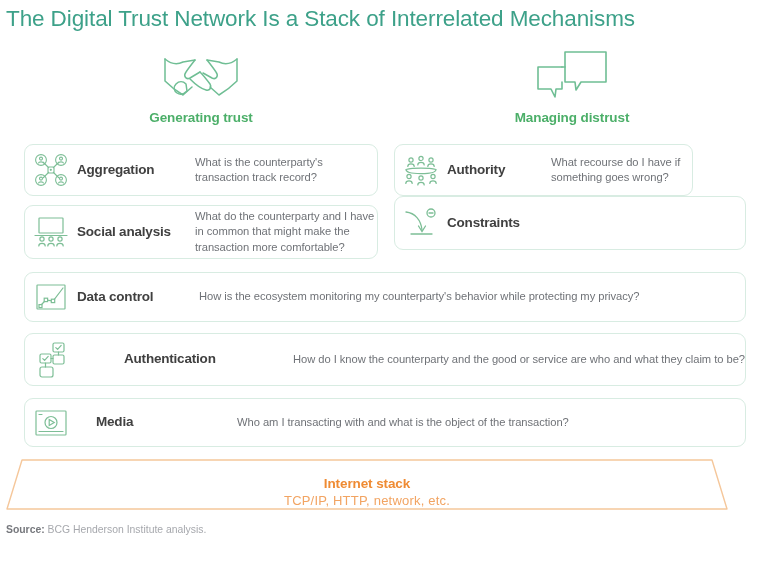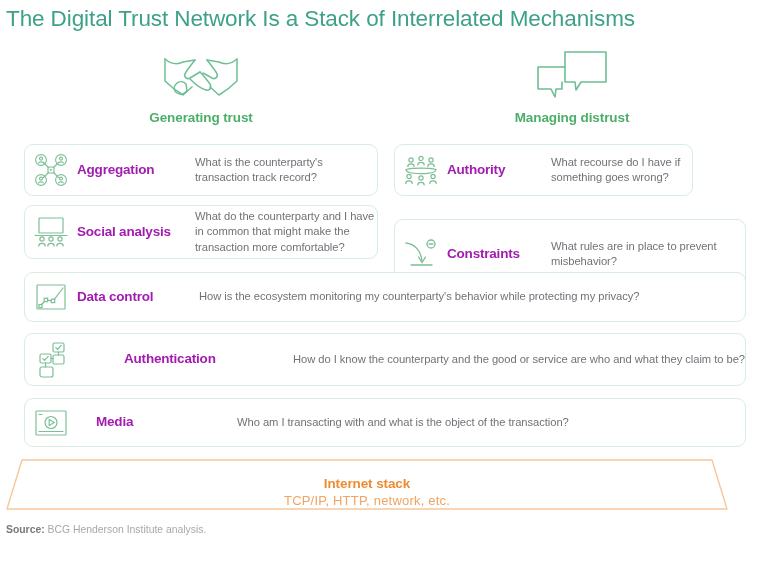--- a/index.html
+++ b/index.html
@@ -64,37 +64,37 @@
     width: 52px;
     min-width: 52px;
     display: flex;
     align-items: center;
     justify-content: center;
   }
 
   .card .card-title {
     font-size: 13.5px;
     font-weight: bold;
-    color: #a21caf;
+    color: #404040;
     letter-spacing: -0.2px;
     line-height: 1.2;
   }
 
   .card .card-desc {
     font-size: 11.2px;
     color: #6f7277;
     line-height: 1.35;
     letter-spacing: -0.05px;
   }
 
   
   .card.c-aggregation   { left: 24px;  top: 144px; width: 354px; height: 52px; }
   .card.c-social        { left: 24px;  top: 205px; width: 354px; height: 54px; }
   .card.c-authority     { left: 394px; top: 144px; width: 299px; height: 52px; }
-  .card.c-constraints   { left: 394px; top: 219px; width: 352px; height: 70px; }
+  .card.c-constraints   { left: 394px; top: 196px; width: 352px; height: 54px; }
 
   .card.c-aggregation .card-title,
   .card.c-social      .card-title { width: 118px; min-width: 118px; }
   .card.c-authority   .card-title,
   .card.c-constraints .card-title { width: 104px; min-width: 104px; }
 
   
   .card.c-datacontrol    { left: 24px; top: 272px; width: 722px; height: 50px; }
   .card.c-authentication { left: 24px; top: 333px; width: 722px; height: 53px; justify-content: space-between; }
   .card.c-media          { left: 24px; top: 398px; width: 722px; height: 49px; gap: 19px; }
@@ -244,21 +244,20 @@
   <div class="icon-box">
     <svg width="36" height="32" viewBox="0 0 36 32" fill="none" stroke="#7DBE96" stroke-width="1.3" stroke-linecap="round">
       <path d="M3 5 C12 6 18 13 19 23"></path>
       <path d="M15.5 19 L19 24.5 L22.5 19"></path>
       <path d="M8 27 H29"></path>
       <circle cx="28" cy="6" r="4"></circle>
       <path d="M26 6 H30"></path>
     </svg>
   </div>
   <div class="card-title">Constraints</div>
-  <div class="card-desc" style="width:180px">What rules are in place to prevent misbehavior?</div>
 </div>
 
 <div class="card c-datacontrol">
   <div class="icon-box">
     <svg width="32" height="28" viewBox="0 0 32 28" fill="none" stroke="#7DBE96" stroke-width="1.2" stroke-linecap="round">
       <rect x="2" y="2" width="28" height="24" rx="0.5"></rect>
       <path d="M5 23 L11 17 L18 18 L28 5"></path>
       <rect x="9.2" y="15.2" width="3.4" height="3.4" fill="#fff"></rect>
       <rect x="16.3" y="16.2" width="3.4" height="3.4" fill="#fff"></rect>
       <rect x="4" y="21.6" width="3" height="3" fill="#fff"></rect>

